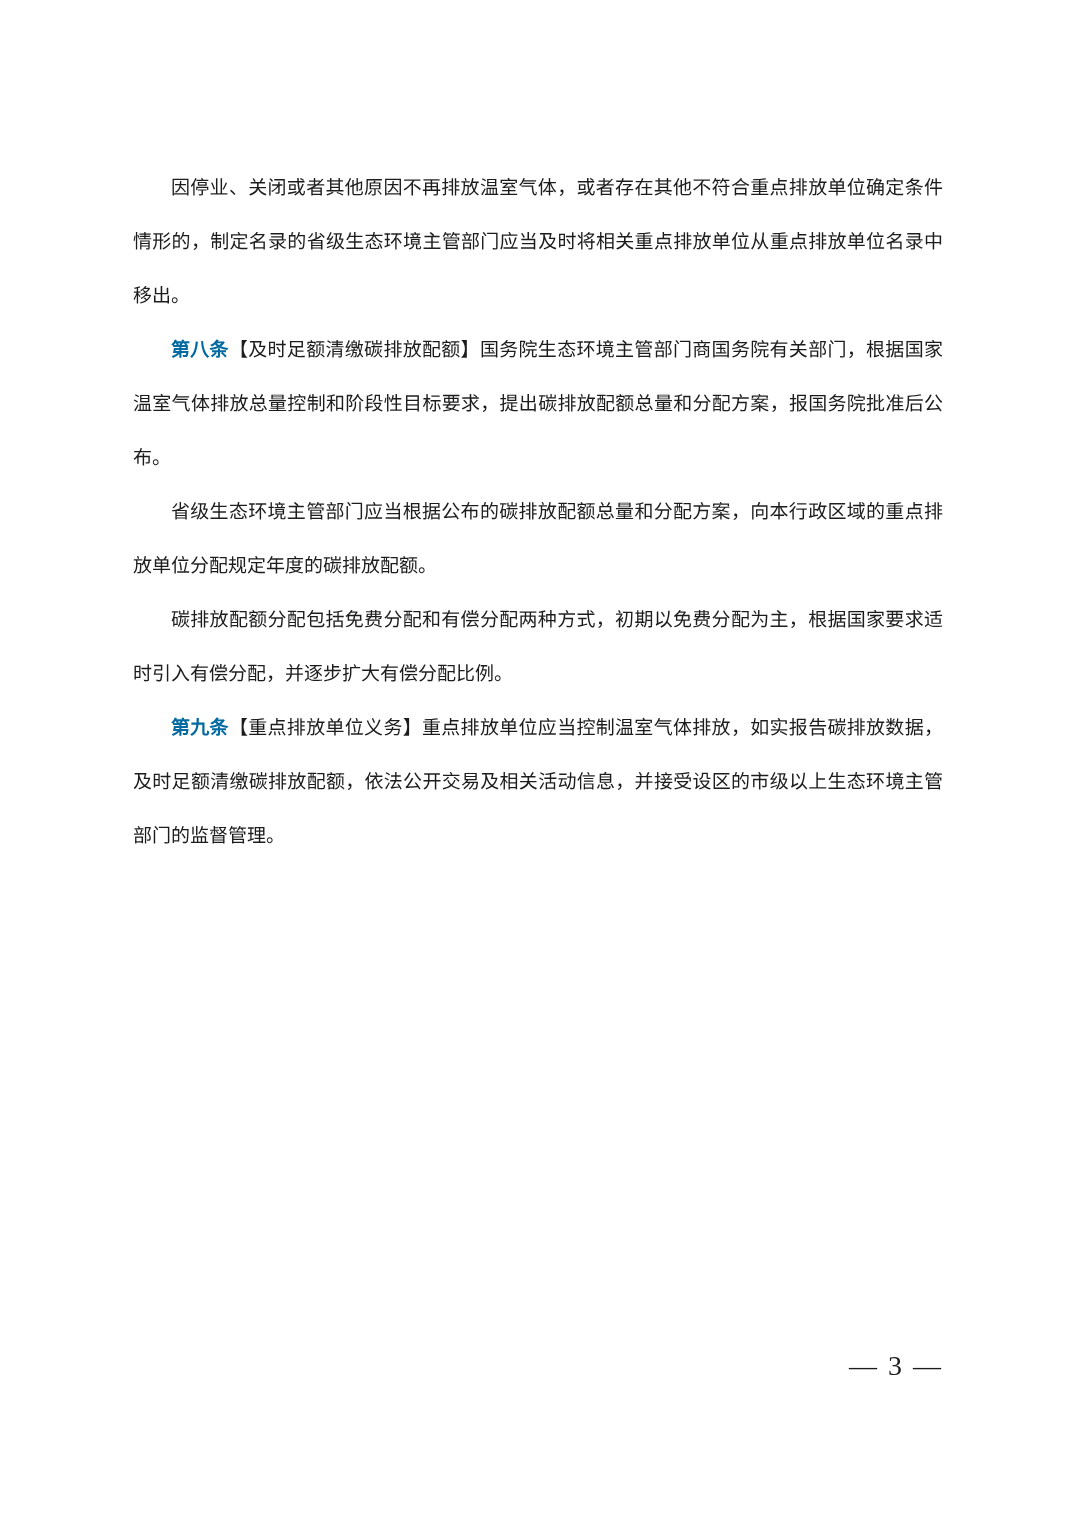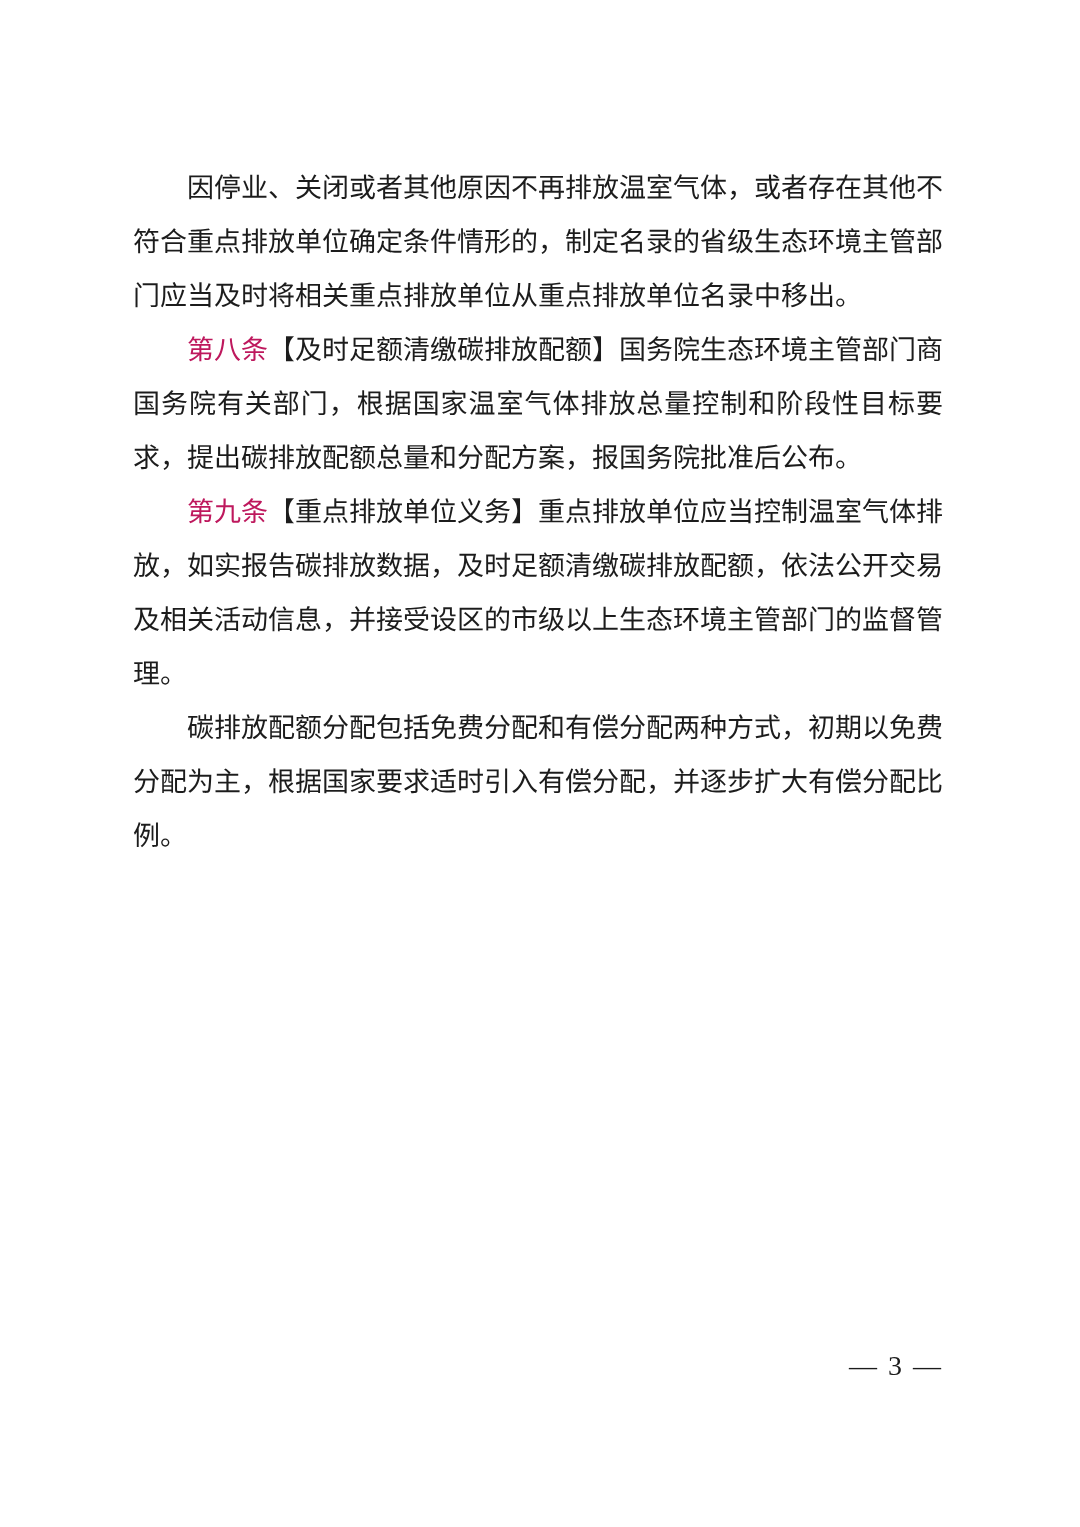--- a/index.html
+++ b/index.html
@@ -14,32 +14,32 @@
     height: 1527px;
     background: #ffffff;
     overflow: hidden;
   }
   .doc-body {
     position: absolute;
     left: 133px;
     top: 161px;
     width: 810px;
     color: #1c1c1c;
-    font-size: 27px;
+    font-size: 19px;
     line-height: 54px;
     text-align: justify;
     text-justify: inter-ideograph;
   }
   .doc-body p {
     text-indent: 2em;
     margin: 0;
   }
   .article-no {
-    font-weight: normal;
-    color: #be185d;
+    font-weight: bold;
+    color: #0369a1;
     margin-top: 40px;
   }
   .page-number {
     position: absolute;
     top: 1349px;
     right: 137px;
     color: #1c1c1c;
     font-size: 28px;
     line-height: 34px;
     letter-spacing: 2px;
@@ -50,24 +50,25 @@
 <body>
 
 <div class="page">
 
   <div class="doc-body">
 
     <p>因停业、关闭或者其他原因不再排放温室气体，或者存在其他不符合重点排放单位确定条件情形的，制定名录的省级生态环境主管部门应当及时将相关重点排放单位从重点排放单位名录中移出。</p>
 
     <p><span class="article-no">第八条</span><span>【及时足额清缴碳排放配额】国务院生态环境主管部门商国务院有关部门，根据国家温室气体排放总量控制和阶段性目标要求，提出碳排放配额总量和分配方案，报国务院批准后公布。</span></p>
 
+    <p>省级生态环境主管部门应当根据公布的碳排放配额总量和分配方案，向本行政区域的重点排放单位分配规定年度的碳排放配额。</p>
+
+    <p>碳排放配额分配包括免费分配和有偿分配两种方式，初期以免费分配为主，根据国家要求适时引入有偿分配，并逐步扩大有偿分配比例。</p>
 
     <p><span class="article-no">第九条</span><span>【重点排放单位义务】重点排放单位应当控制温室气体排放，如实报告碳排放数据，及时足额清缴碳排放配额，依法公开交易及相关活动信息，并接受设区的市级以上生态环境主管部门的监督管理。</span></p>
-
-    <p>碳排放配额分配包括免费分配和有偿分配两种方式，初期以免费分配为主，根据国家要求适时引入有偿分配，并逐步扩大有偿分配比例。</p>
 
 
 
   </div>
 
   <div class="page-number">— 3 —</div>
 
 </div>
 
 </body></html>

